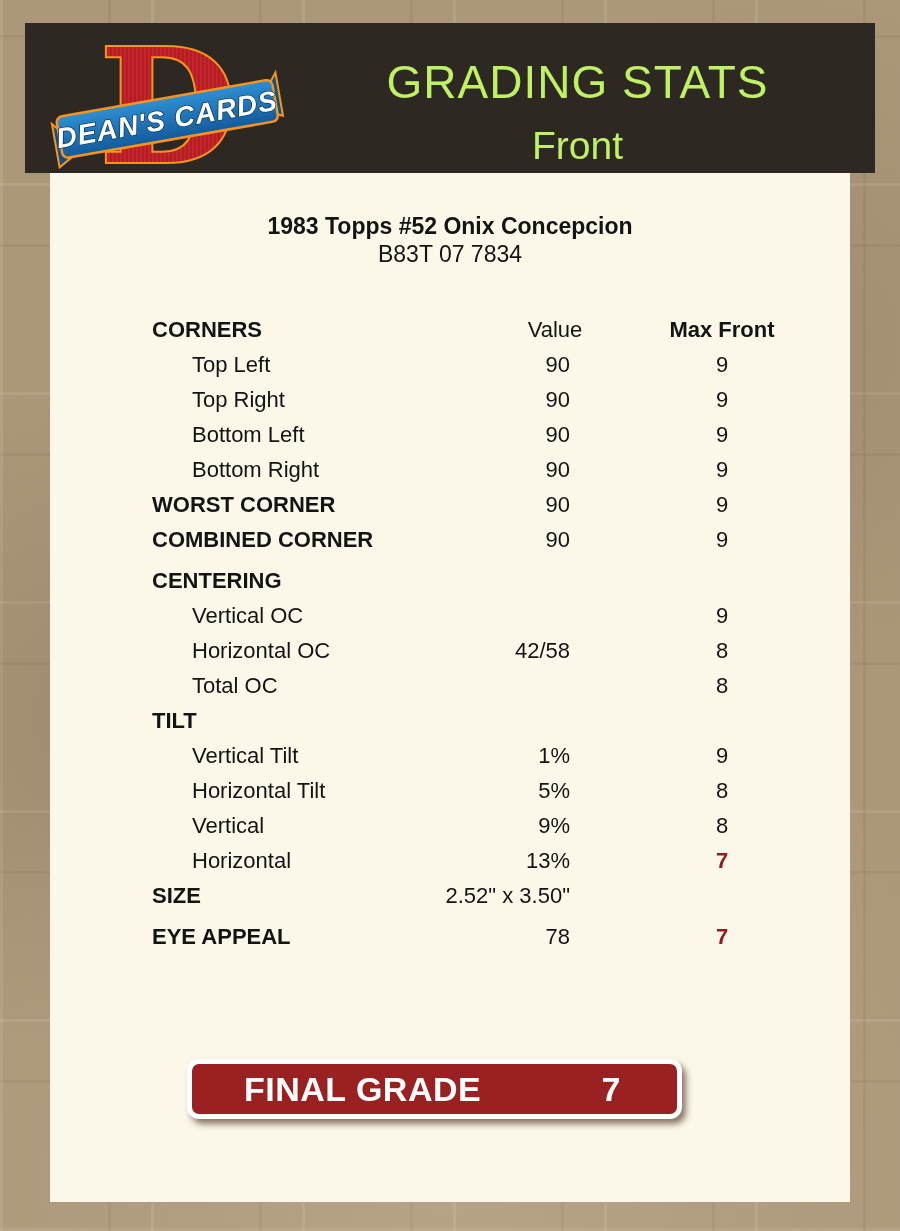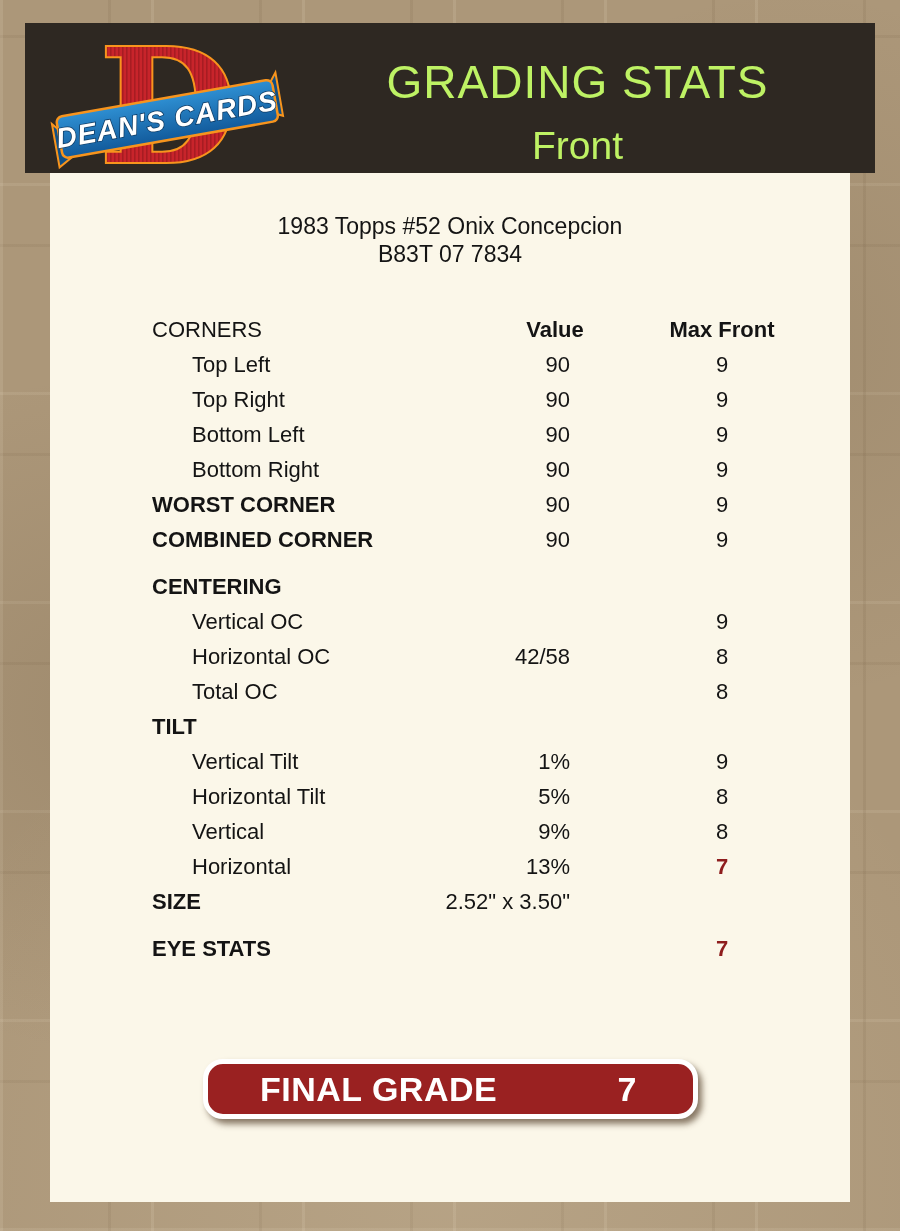--- a/index.html
+++ b/index.html
@@ -24,38 +24,38 @@
     background:var(--header-bg,#2e2822);
   }
   .logo{position:absolute;left:25px;top:9px;width:235px;height:138px;overflow:visible;}
   .header-text{position:absolute;left:255px;top:0;right:0;height:100%;text-align:center;color:#bef264;}
   .header-title{position:absolute;top:36px;left:0;right:0;font-size:46px;line-height:46px;letter-spacing:1px;}
   .header-subtitle{position:absolute;top:103px;left:0;right:0;font-size:39px;line-height:40px;}
   .content{
     position:absolute;left:50px;top:173px;width:800px;height:1029px;
     background:var(--content-bg,#fbf7e9);
   }
-  .card-title{position:absolute;top:40px;left:0;right:0;text-align:center;font-size:23px;font-weight:400;}
+  .card-title{position:absolute;top:40px;left:0;right:0;text-align:center;font-size:23px;font-weight:700;}
   .card-serial{position:absolute;top:68px;left:0;right:0;text-align:center;font-size:23px;}
   .grading-table{position:absolute;left:102px;top:139px;width:660px;font-size:22px;}
   .row{position:relative;height:35px;line-height:35px;}
-  .row.gap{margin-top:12px;}
+  .row.gap{margin-top:6px;}
   .cell-label{position:absolute;left:0;white-space:nowrap;}
   .row.indent .cell-label{left:40px;}
   .row.bold .cell-label{font-weight:700;}
-  .head .cell-label{font-weight:400;}
+  .head .cell-label{font-weight:700;}
   .cell-value{position:absolute;left:0;width:418px;text-align:right;white-space:nowrap;}
   .cell-max{position:absolute;left:470px;width:200px;text-align:center;}
   .cell-max.red{color:var(--grade-red,#8e1d1d);font-weight:700;}
-  .head-value{position:absolute;left:323px;width:160px;text-align:center;font-weight:700;}
+  .head-value{position:absolute;left:323px;width:160px;text-align:center;font-weight:400;}
   .head-max{position:absolute;left:460px;width:220px;text-align:center;font-weight:700;}
   .final-grade{
-    position:absolute;left:153px;top:886px;width:495px;height:60px;box-sizing:border-box;
+    position:absolute;left:137px;top:886px;width:495px;height:60px;box-sizing:border-box;
     background:var(--accent-red,#9a2121);
-    border:5px solid #ffffff;border-radius:20px;
+    border:5px solid #ffffff;border-radius:12px;
     box-shadow:4px 5px 6px rgba(115,98,78,0.85);
     display:flex;align-items:center;justify-content:space-between;
     padding:0 56px 0 52px;
     color:#ffffff;font-size:34px;font-weight:700;letter-spacing:0.5px;
   }
 </style>
 </head>
 <body>
 
 <div class="bg-collage"></div>
@@ -169,21 +169,22 @@
           <span class="cell-label">Horizontal</span>
           <span class="cell-value">13%</span>
           <span class="cell-max red">7</span>
         </div>
         <div class="row bold">
           <span class="cell-label">SIZE</span>
           <span class="cell-value">2.52" x 3.50"</span>
           <span class="cell-max"></span>
         </div>
         <div class="row bold gap">
-          <span class="cell-label">EYE STATS</span>
+          <span class="cell-label">EYE APPEAL</span>
+          <span class="cell-value">78</span>
           <span class="cell-max red">7</span>
         </div>
       </div>
   </div>
 
   <div class="final-grade">
     <span>FINAL GRADE</span>
     <span>7</span>
   </div>
 </div>

